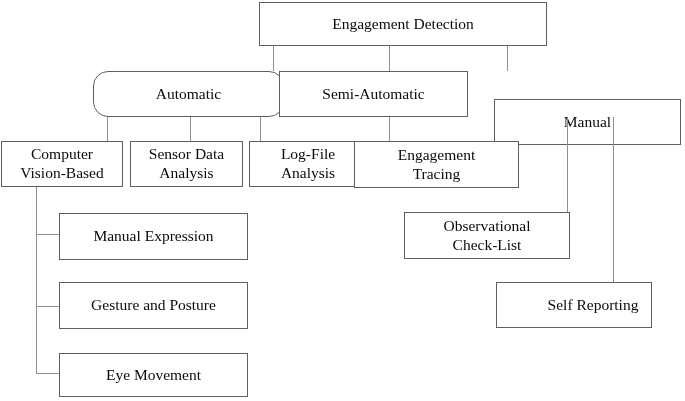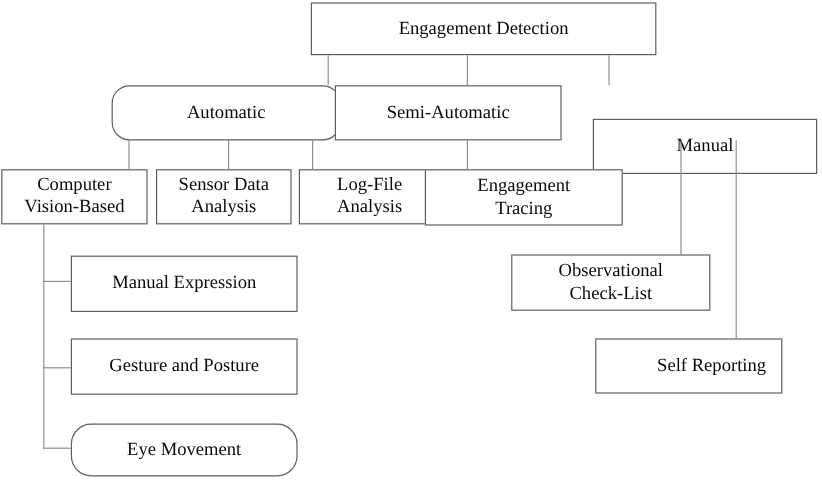--- a/index.html
+++ b/index.html
@@ -55,23 +55,23 @@
 Vision-Based</div>
   <div class="node" style="left:130px; top:141px; width:113px; height:46px;">Sensor Data
 Analysis</div>
   <div class="node" style="left:249px; top:141px; width:118px; height:46px;">Log-File
 Analysis</div>
   <div class="node" style="left:354px; top:141px; width:165px; height:47px;">Engagement
 Tracing</div>
 
   <div class="node" style="left:59px; top:213px; width:189px; height:47px;">Manual Expression</div>
   <div class="node" style="left:59px; top:282px; width:189px; height:47px;">Gesture and Posture</div>
-  <div class="node" style="left:59px; top:353px; width:189px; height:44px;border-radius:17px;">Eye Movement</div>
+  <div class="node" style="left:59px; top:353px; width:189px; height:44px;">Eye Movement</div>
 
-  <div class="node" style="left:426px; top:212px; width:166px; height:47px;">Observational
+  <div class="node" style="left:404px; top:212px; width:166px; height:47px;">Observational
 Check-List</div>
   <div class="node" style="left:496px; top:282px; width:156px; height:46px;padding-left:38px;">Self Reporting</div>
 
   <div class="vline" style="left:273px; top:46px; height:25px;"></div>
   <div class="vline" style="left:389px; top:46px; height:25px;"></div>
   <div class="vline" style="left:507px; top:46px; height:25px;"></div>
 
   <div class="vline" style="left:107px; top:117px; height:24px;"></div>
   <div class="vline" style="left:190px; top:117px; height:24px;"></div>
   <div class="vline" style="left:260px; top:117px; height:24px;"></div>

